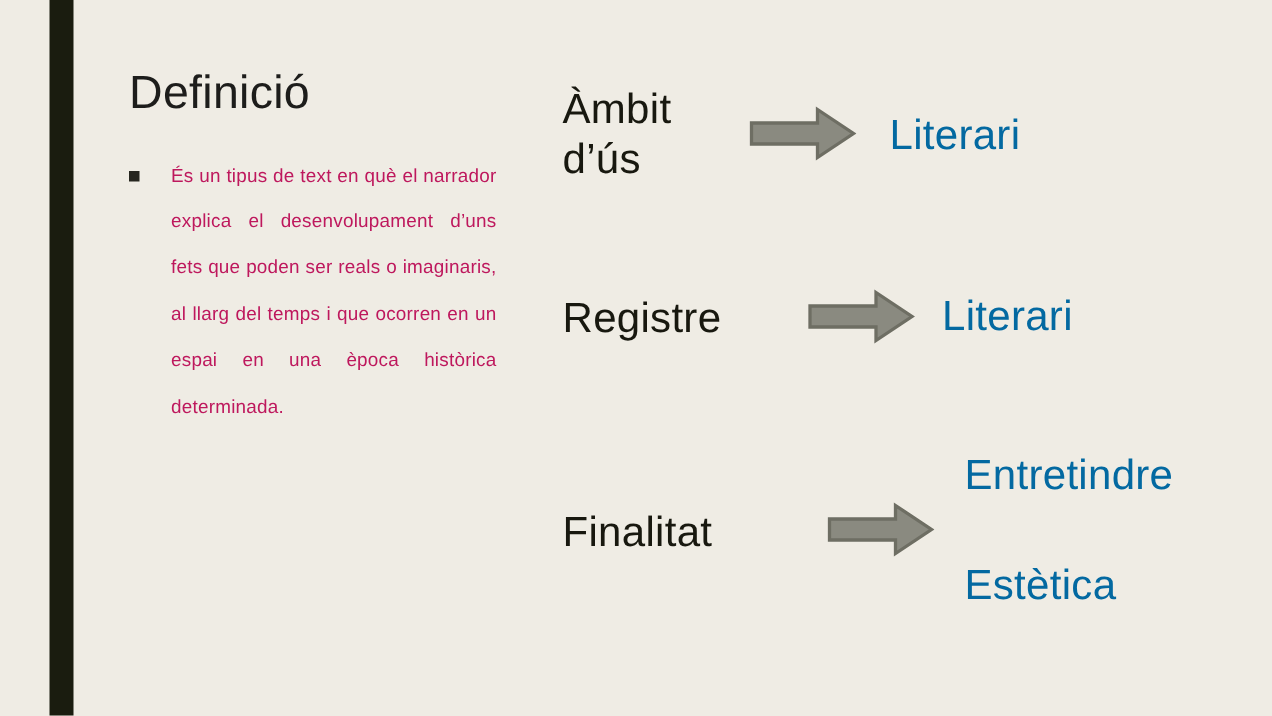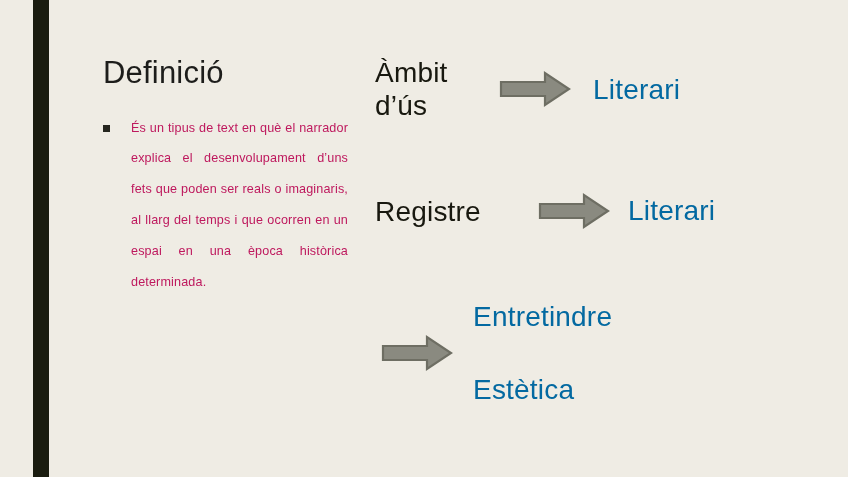--- a/index.html
+++ b/index.html
@@ -28,24 +28,23 @@
     left: 33px;
     top: 0;
     width: 16px;
     height: 477px;
     background: #1a1c0f;
   }
 
   
   .left-col {
     position: absolute;
-    left: 103px;
+    left: 86px;
     top: 44px;
     width: 245px;
-    margin-top: 11px;
   }
 
   .slide-title {
     font-size: 31px;
     font-weight: 400;
     line-height: 1.15;
     color: #1d1d1b;
     letter-spacing: 0.2px;
     margin: 0 0 22px 0;
     white-space: nowrap;
@@ -180,20 +179,21 @@
         <svg class="arrow-svg" width="72" height="40" viewBox="0 0 72 40" aria-hidden="true">
           <polygon points="2,13 46,13 46,4 70,20 46,36 46,27 2,27" fill="#8a8a80" stroke="#6e6e63" stroke-width="2.2" stroke-linejoin="miter"></polygon>
         </svg>
       </div>
       <div class="map-target">
         <div class="target-line">Literari</div>
       </div>
     </div>
 
     <div class="map-row row-3">
+      <div class="map-source">Finalitat</div>
       <div class="arrow-wrap">
         <svg class="arrow-svg" width="72" height="40" viewBox="0 0 72 40" aria-hidden="true">
           <polygon points="2,13 46,13 46,4 70,20 46,36 46,27 2,27" fill="#8a8a80" stroke="#6e6e63" stroke-width="2.2" stroke-linejoin="miter"></polygon>
         </svg>
       </div>
       <div class="map-target">
         <div class="target-line">Entretindre</div>
         <div class="target-line">Estètica</div>
       </div>
     </div>

